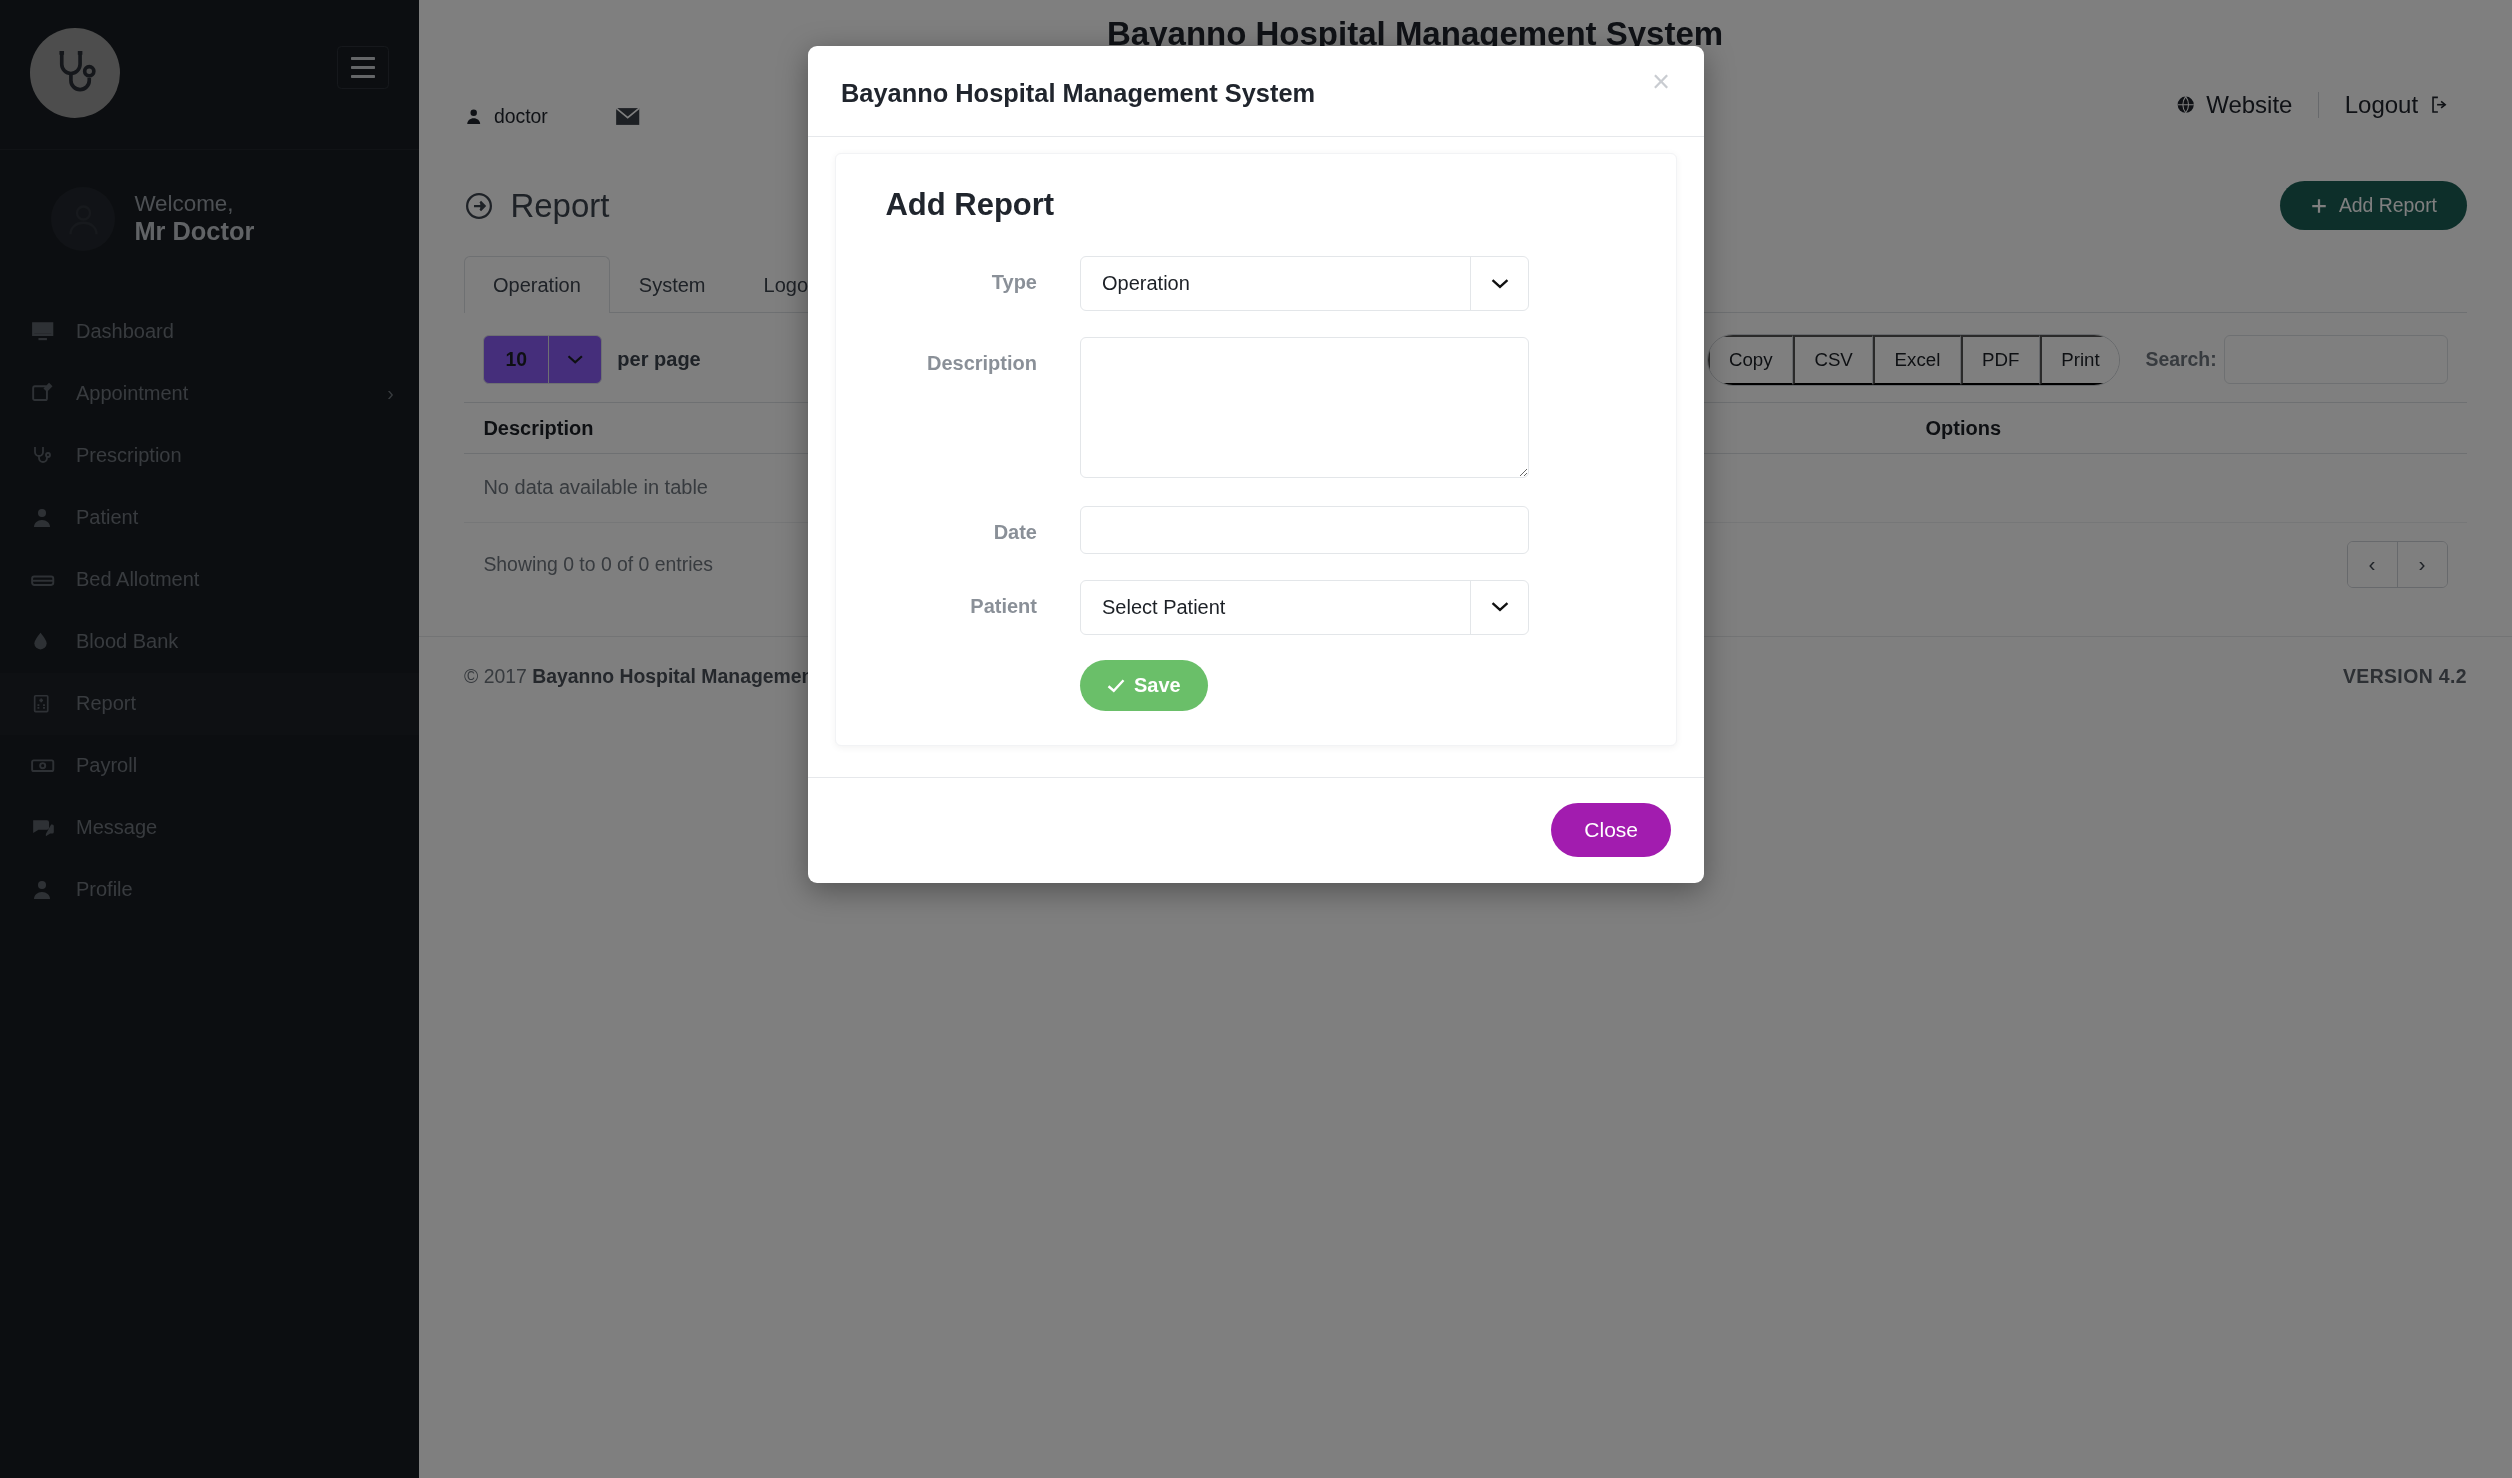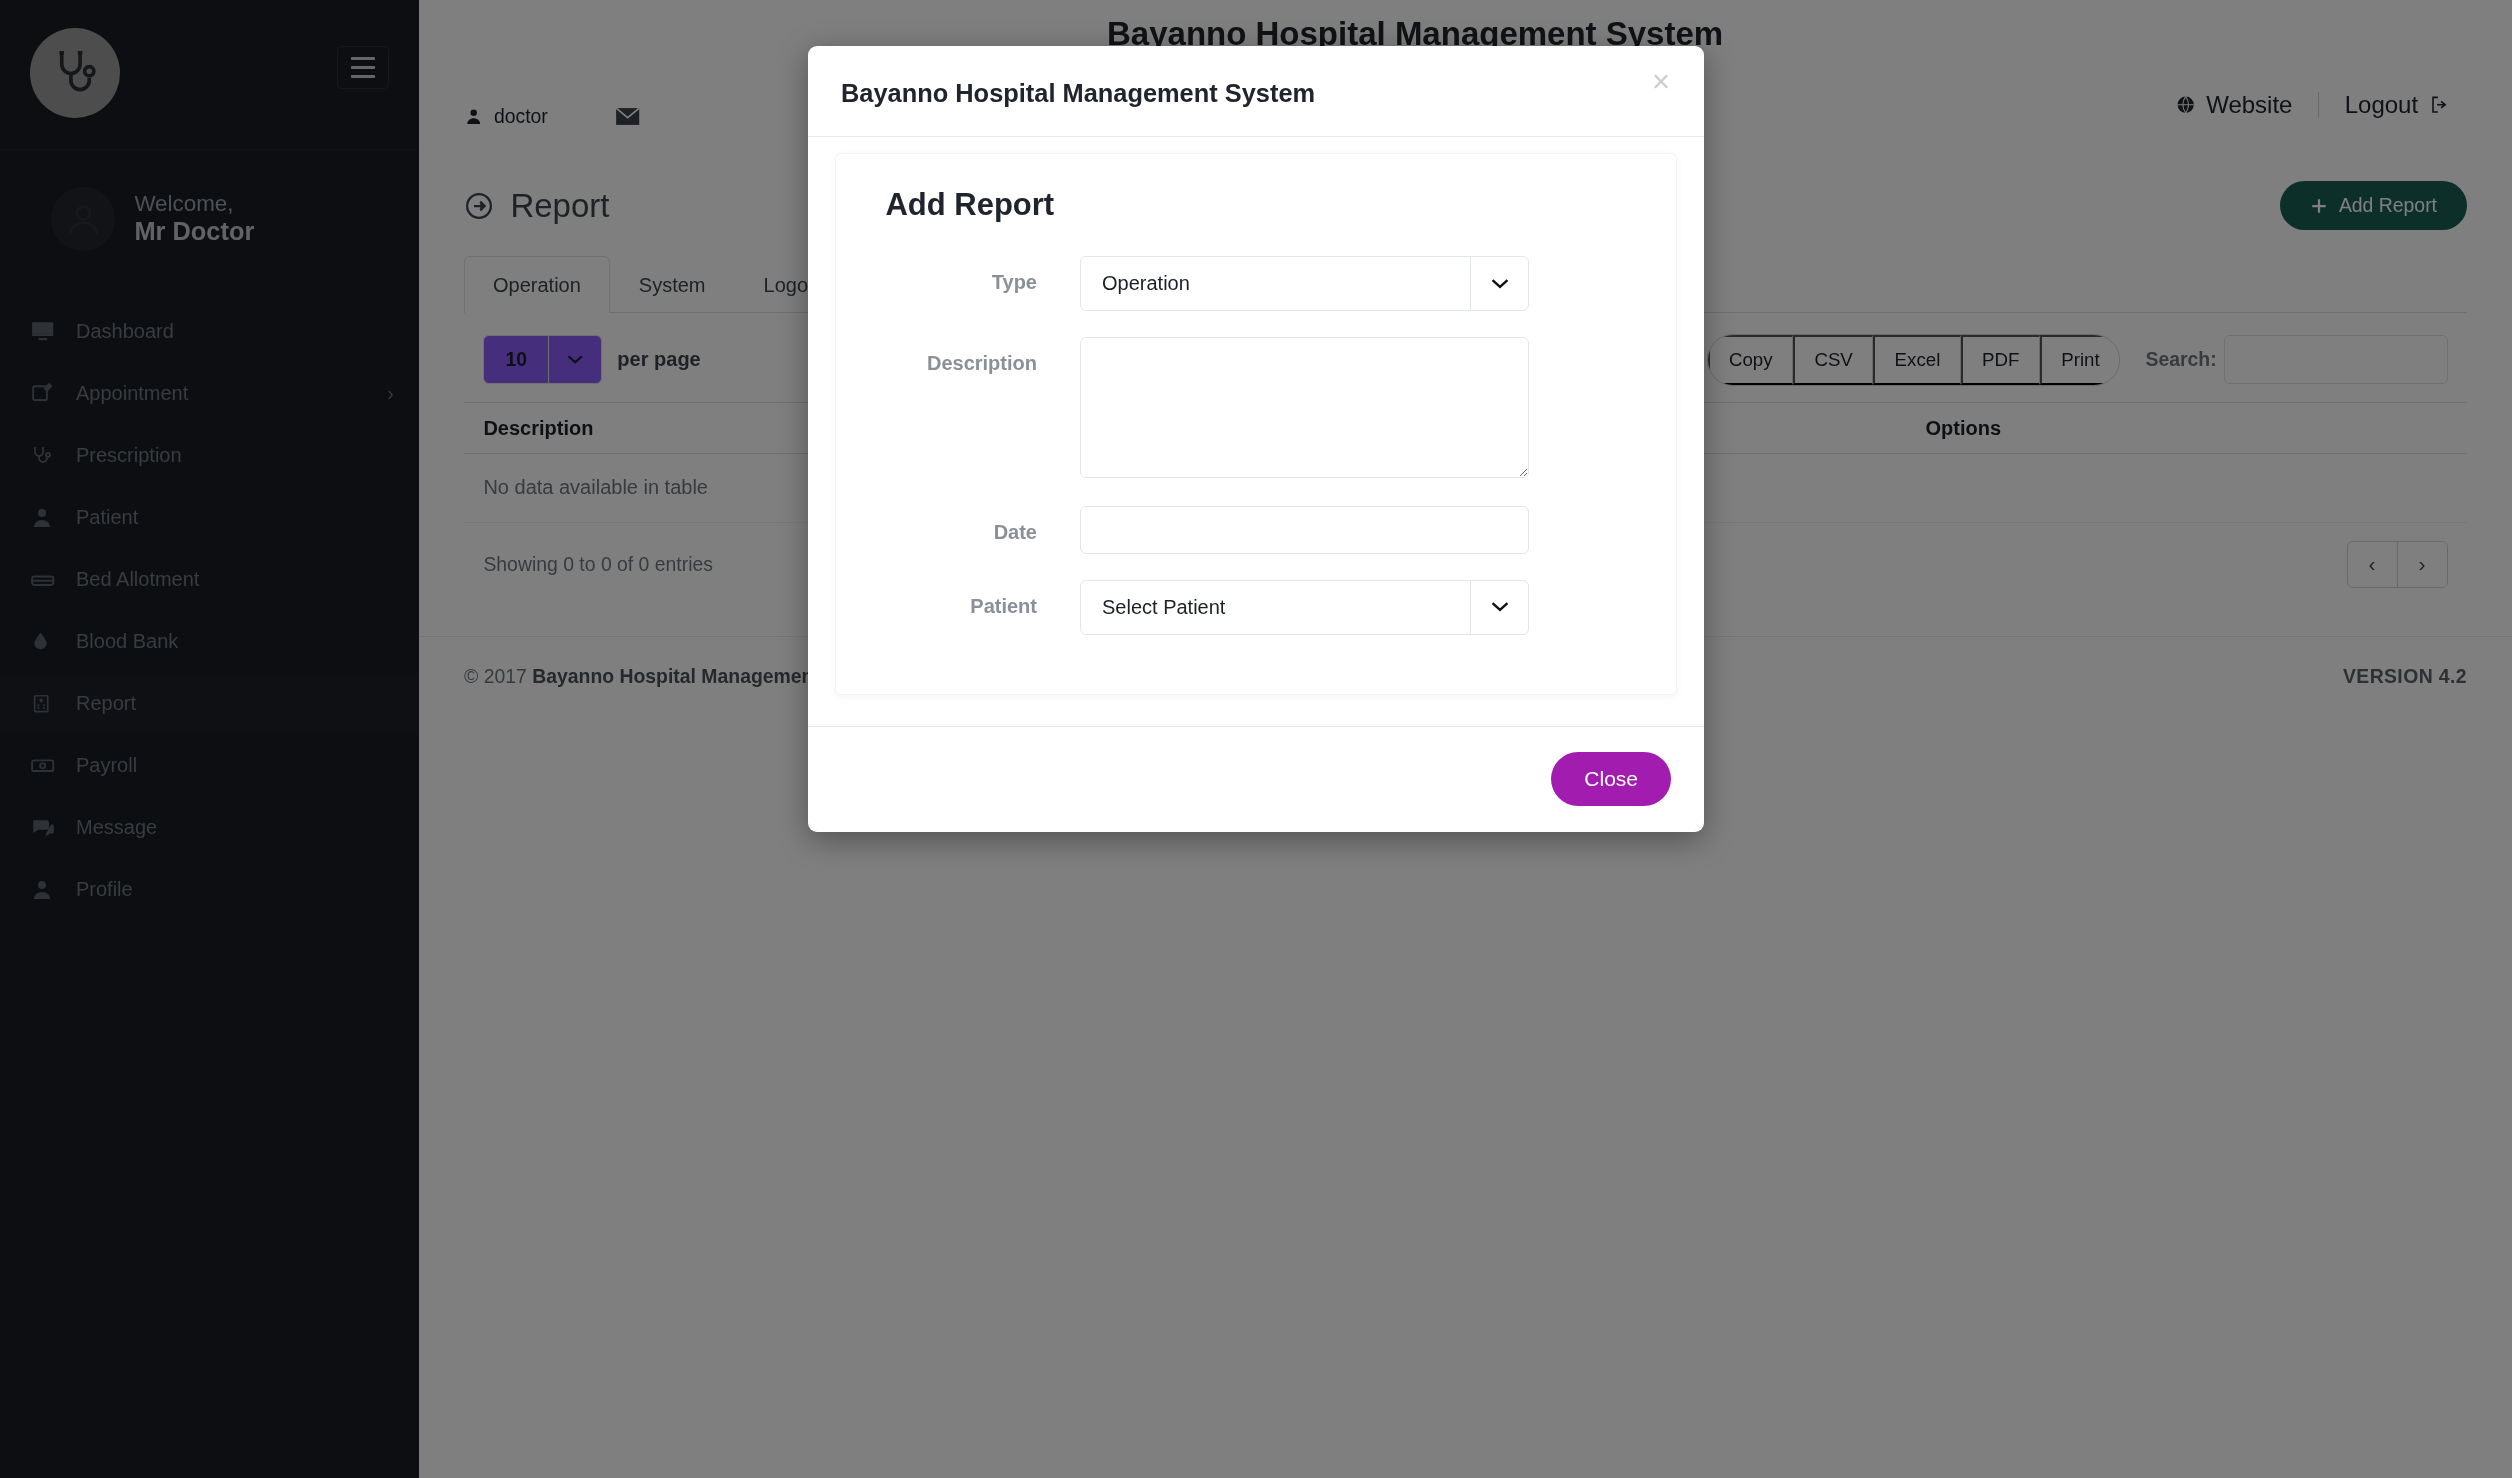--- a/index.html
+++ b/index.html
@@ -570,20 +570,33 @@
             <div class="sa">
               <svg width="18" height="11.2" viewBox="0 0 24 15" fill="none" stroke="#111" stroke-width="3.2">
                   <path d="M2 3l10 9 10-9"></path>
                 </svg>
             </div>
           </div>
         </div>
       </div>
 
 
+      <div class="form-row save-row">
+        <div class="form-label"></div>
+        <div class="form-ctrl">
+          <button class="btn-save">
+            <span class="icon">
+              <svg width="18" height="15" viewBox="0 0 24 20" fill="none" stroke="#fff" stroke-width="3.2">
+                  <path d="M2 11l7 6L22 3"></path>
+                </svg>
+            </span>
+            <span>Save</span>
+          </button>
+        </div>
+      </div>
 
     </div>
   </div>
 
   <div class="modal-footer">
     <button class="btn-close">Close</button>
   </div>
 </div>
 
 

